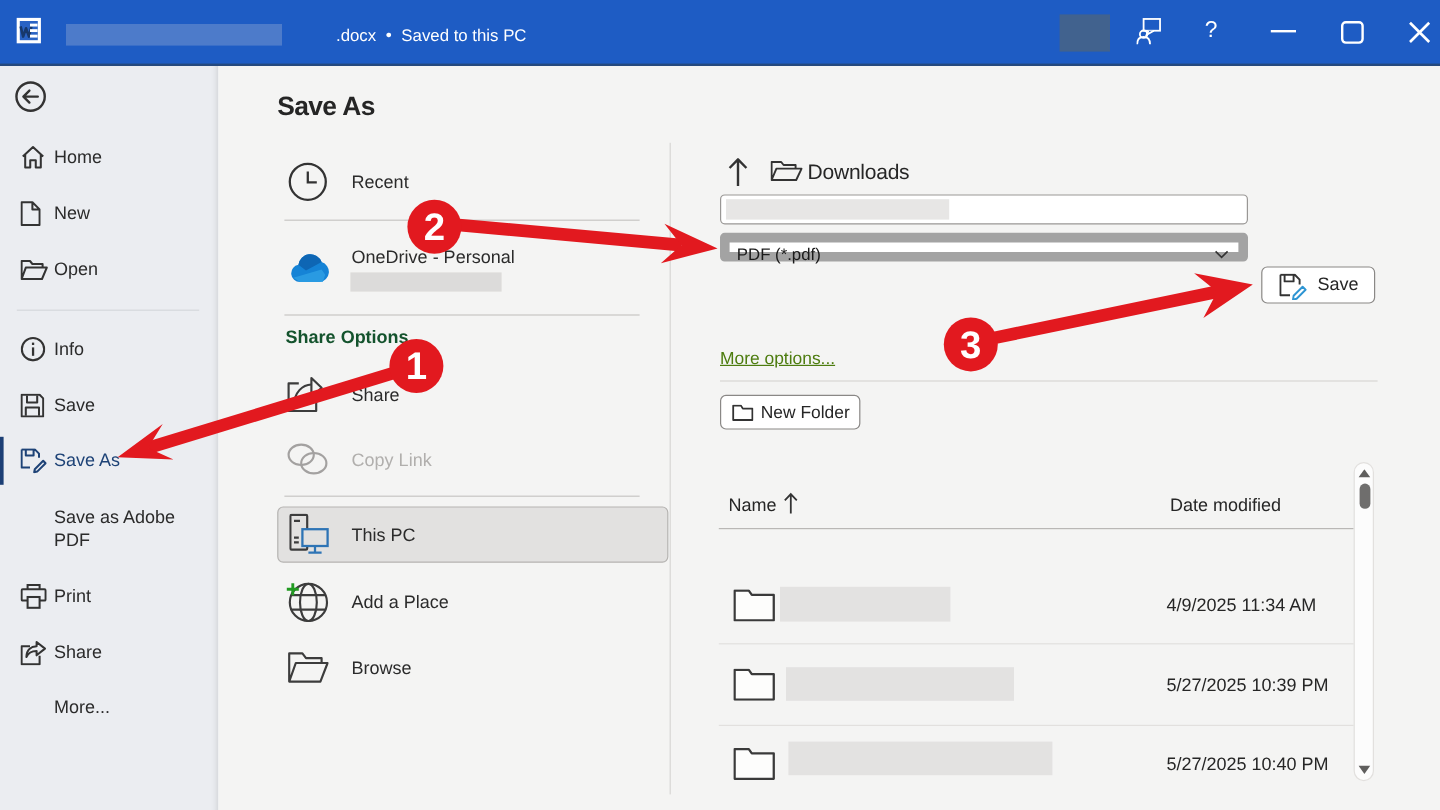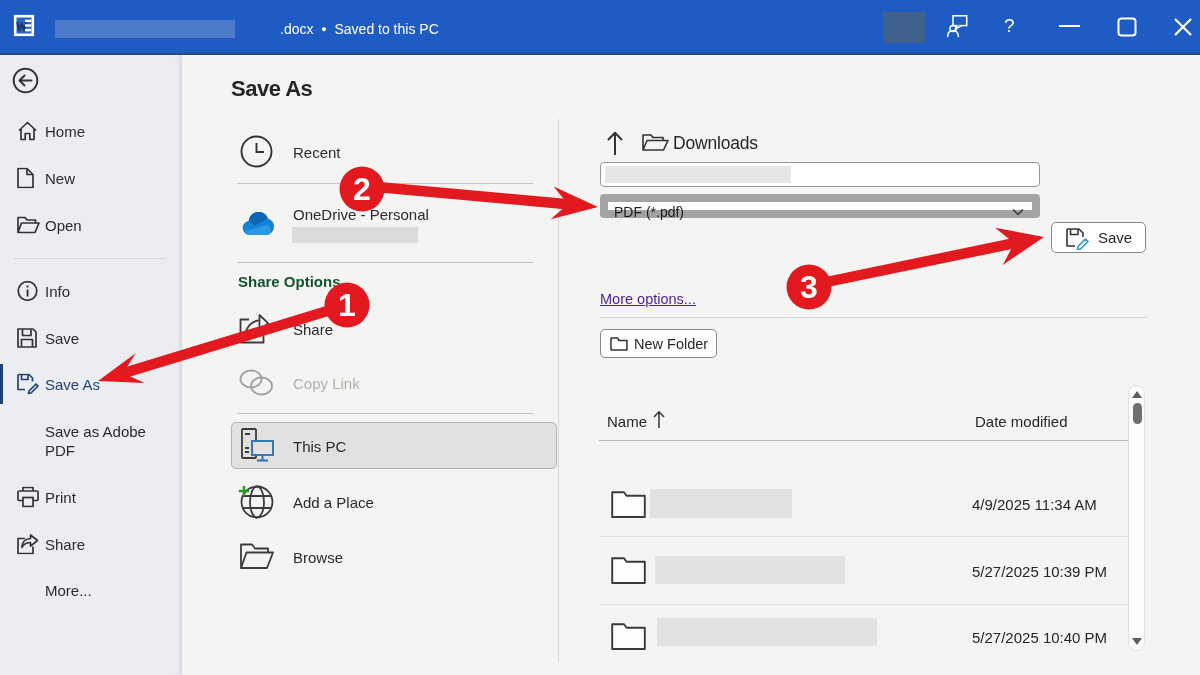--- a/index.html
+++ b/index.html
@@ -24,21 +24,21 @@
   .mitem { position:absolute; }
   .mlabel { font-size:15px; color:#2b2b2b; }
   .mdiv { position:absolute; left:237px; width:296px; height:1px; background:#c7c6c4; }
   #thispc { position:absolute; left:231px; top:422px; width:326px; height:47px; background:#e2e1e0; border:1px solid #b5b3b1; border-radius:5px; }
   #vdiv { position:absolute; left:558px; top:119px; width:1px; height:543px; background:#d8d6d4; }
   
   #fnamebox { position:absolute; left:600px; top:162px; width:440px; height:25px; background:#fff; border:1px solid #999795; border-radius:4px; }
   #fnameblur { position:absolute; left:4px; top:3px; width:186px; height:17px; background:#e7e6e5; }
   #ftypebox { position:absolute; left:600px; top:194px; width:440px; height:24px; background:#fff; border:8px solid #a3a3a3; border-radius:4px; font-size:14px; color:#1a1a1a; }
   #savebtn { position:absolute; left:1051px; top:222px; width:95px; height:31px; background:#fff; border:1px solid #8a8886; border-radius:5px; }
-  #moreopt { position:absolute; left:600px; top:291px; font-size:14.5px; color:#4c1d95; text-decoration:underline; }
+  #moreopt { position:absolute; left:600px; top:291px; font-size:14.5px; color:#4d7c0f; text-decoration:underline; }
   #hdiv2 { position:absolute; left:600px; top:317px; width:548px; height:1px; background:#d8d6d4; }
   #newfolder { position:absolute; left:600px; top:329px; width:117px; height:29px; background:#fff; border:1px solid #8a8886; border-radius:5px; }
   #listhead { position:absolute; left:607px; top:413px; font-size:15px; color:#262626; }
   #hdrline { position:absolute; left:599px; top:440px; width:529px; height:1px; background:#b9b7b5; }
   .rowline { position:absolute; left:599px; width:529px; height:1px; background:#e2e0de; }
   .rowblur { position:absolute; background:#e3e2e1; }
   .datetxt { position:absolute; font-size:15px; color:#262626;text-align:right; }
   
   #sbar { position:absolute; left:1128px; top:385px; width:17px; height:266px; background:#fcfcfc; border:1px solid #e2e0de; border-radius:9px; }
   #sthumb { position:absolute; left:4px; top:17px; width:9px; height:21px; background:#6f6e6d; border-radius:5px; }

